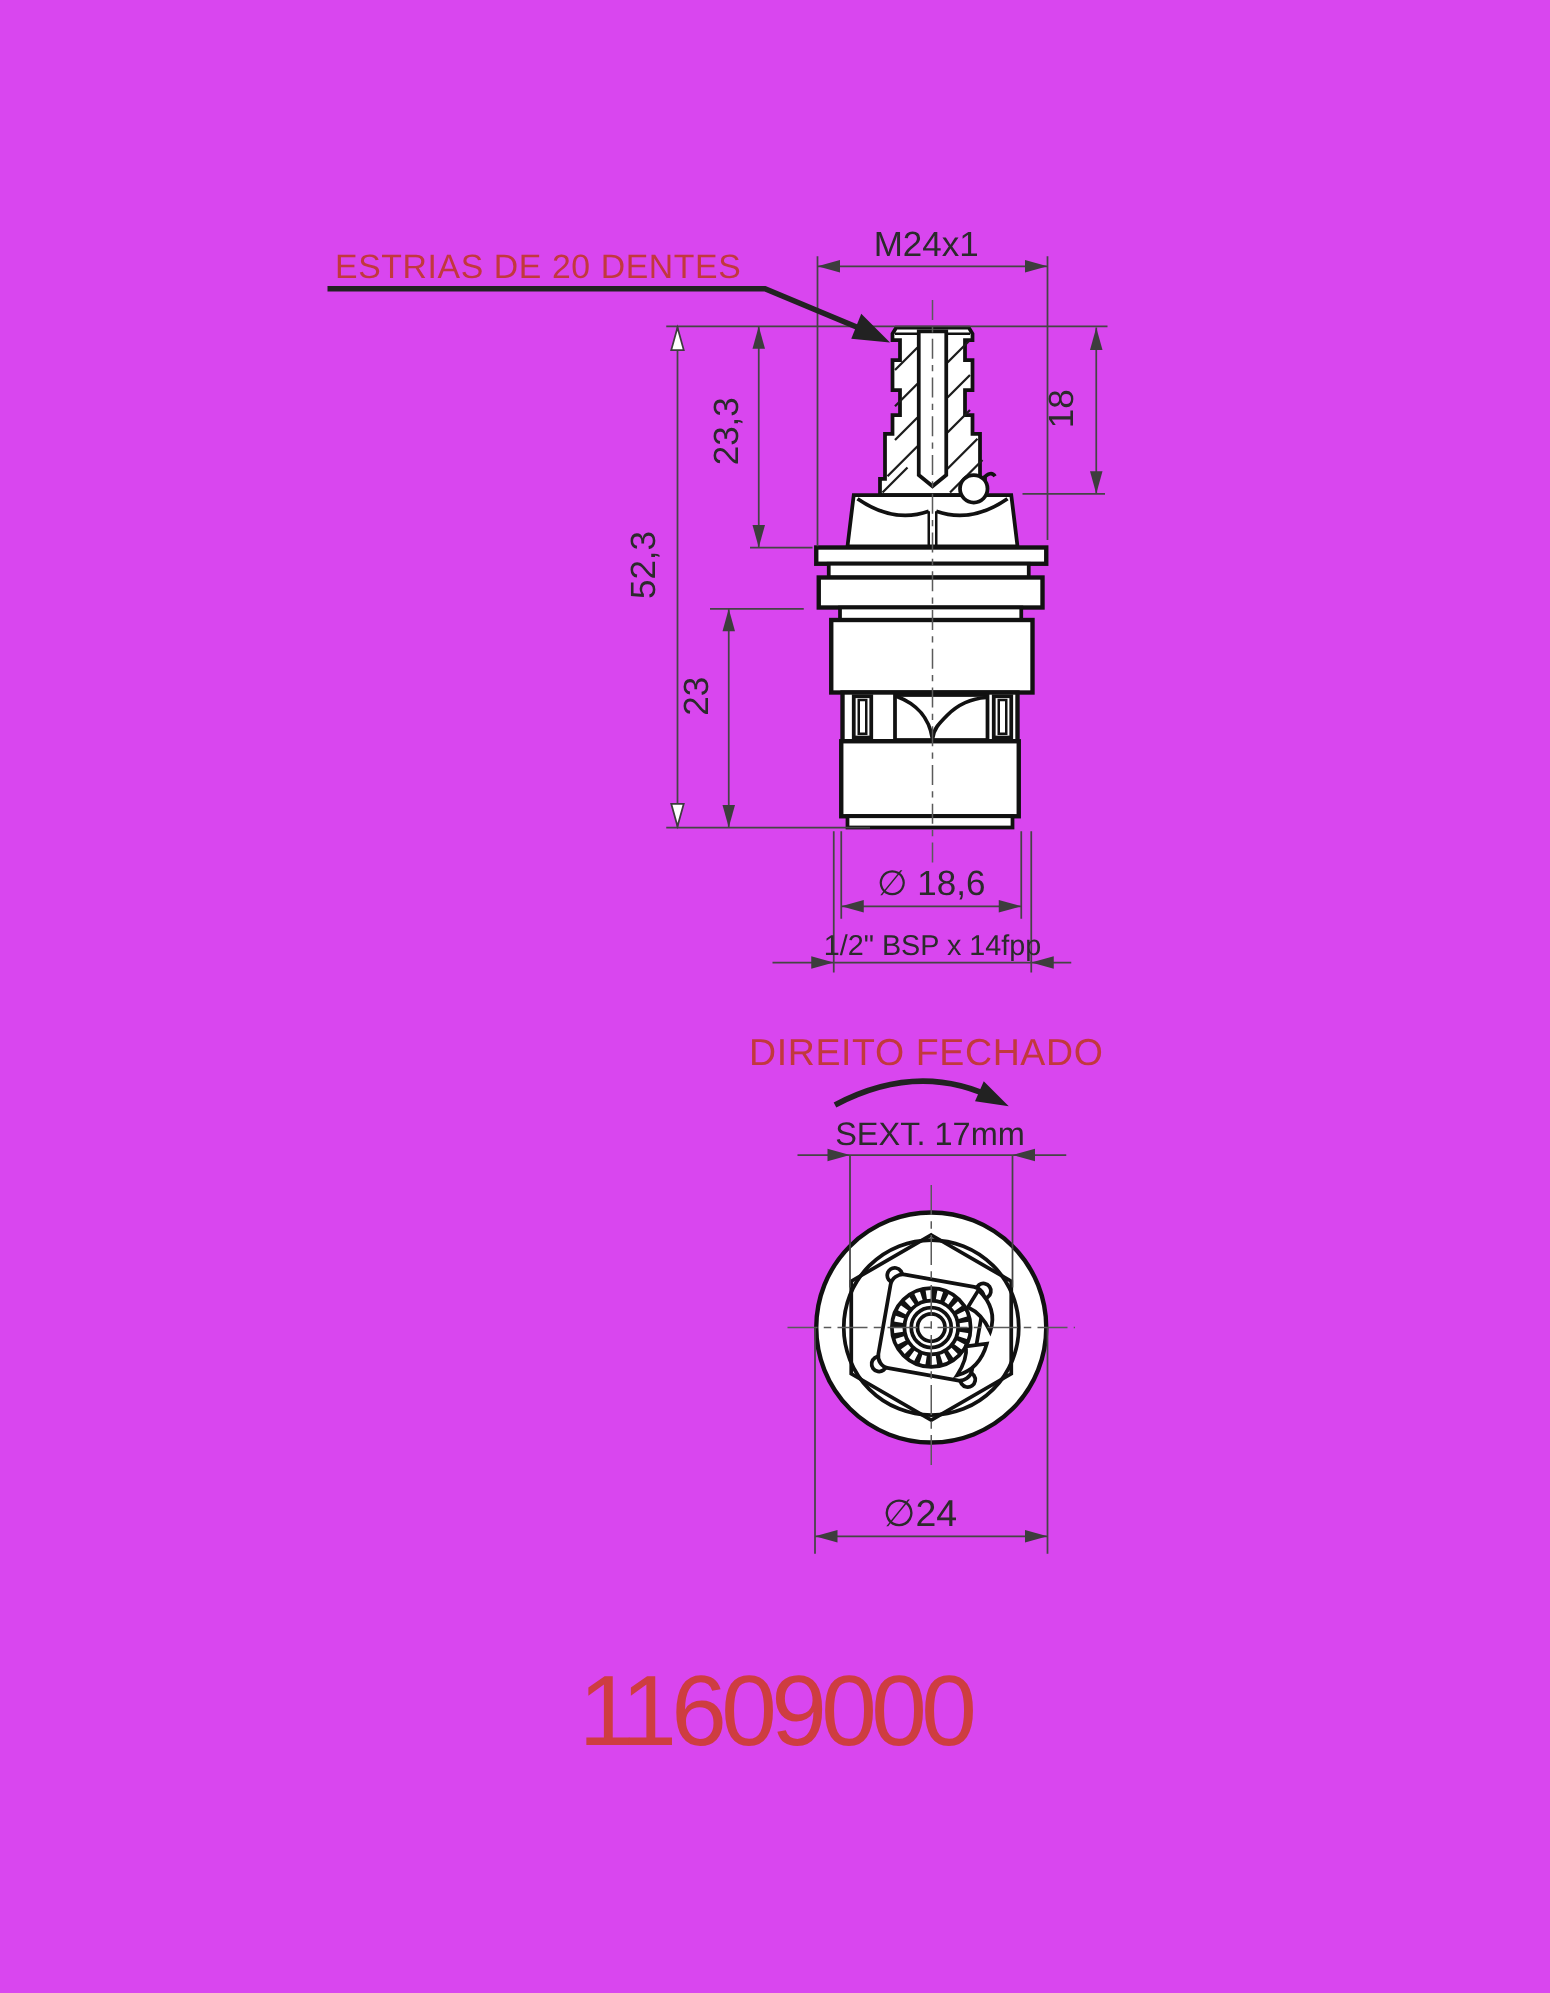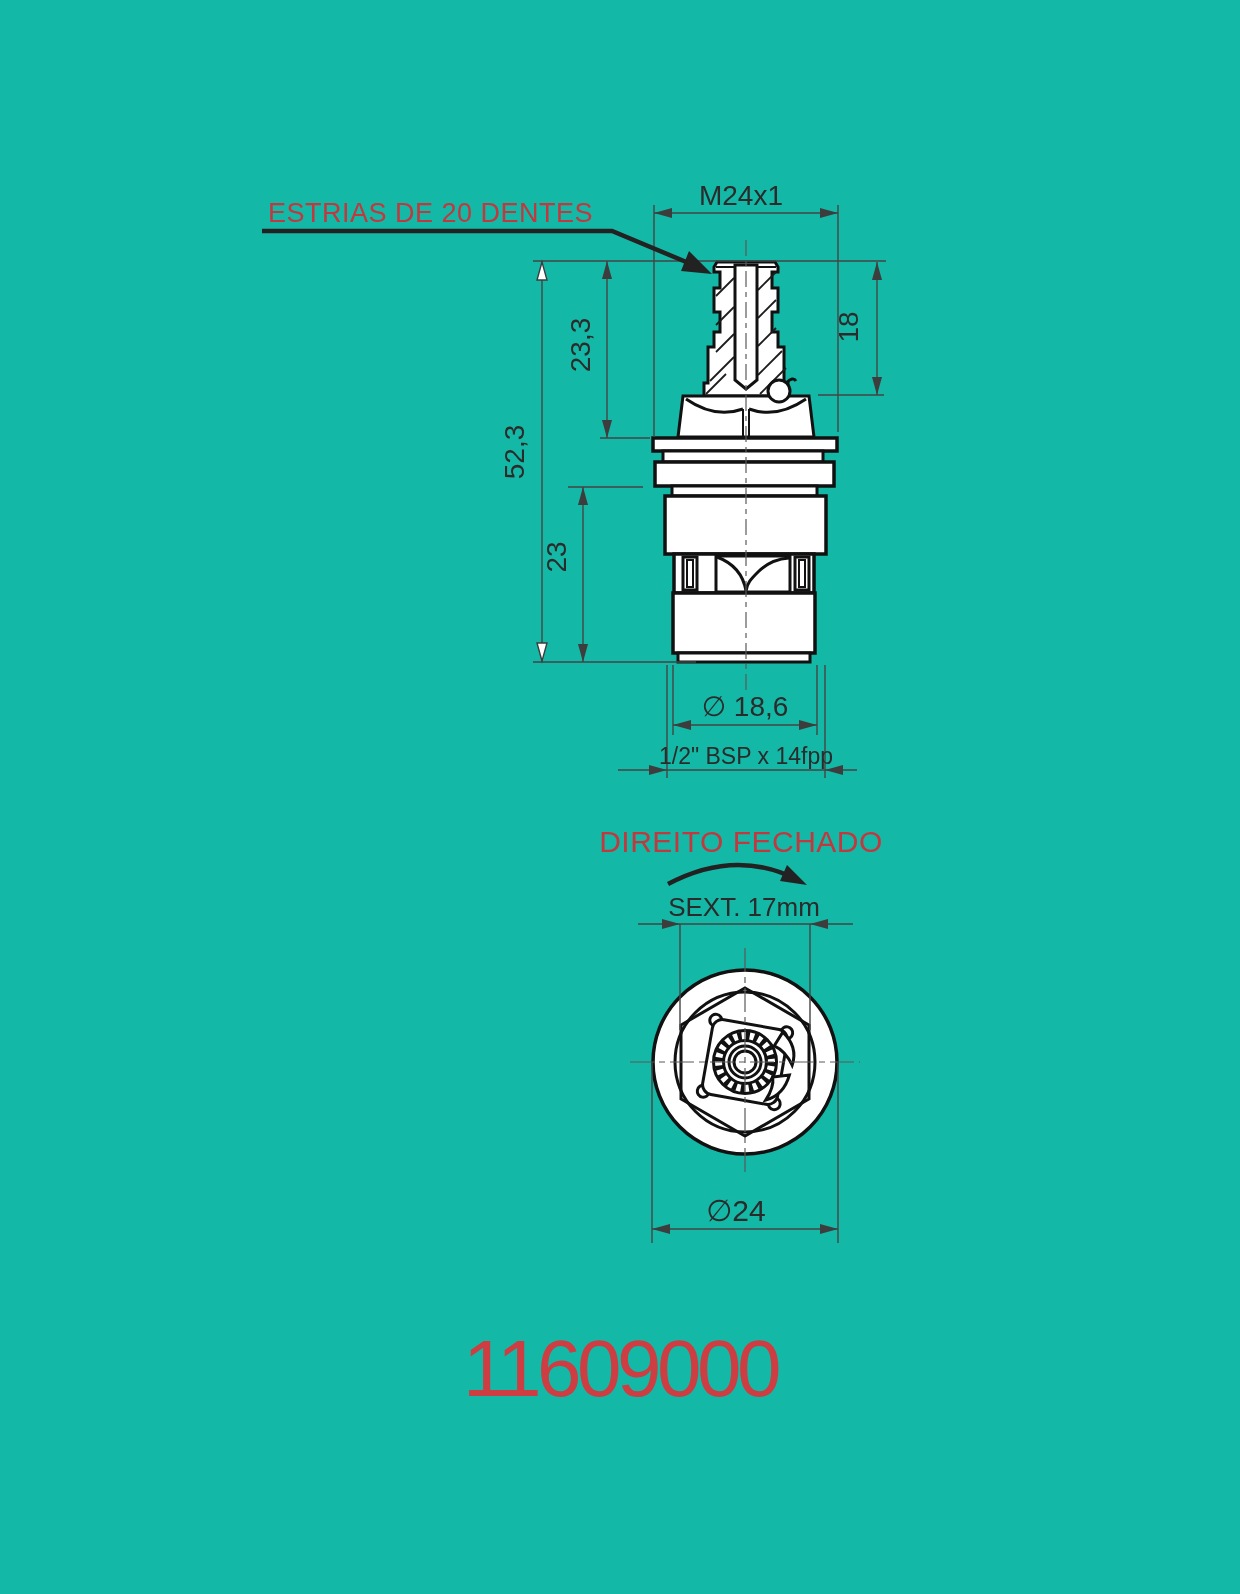--- a/index.html
+++ b/index.html
@@ -1,16 +1,16 @@
 <!DOCTYPE html>
 <html><head>
 <meta charset="utf-8">
 <style>
   html,body{margin:0;padding:0;background:#ffffff;}
-  .page{position:relative;width:1240px;height:1594px;background:#14b8a6;overflow:hidden;
+  .page{position:relative;width:1240px;height:1594px;background:#d946ef;overflow:hidden;
         font-family:"Liberation Sans",sans-serif;}
   svg{position:absolute;left:0;top:0;}
   
   .outline{fill:#ffffff;stroke:#111111;stroke-width:3;stroke-linejoin:miter;}
   .outline-th{fill:#ffffff;stroke:#111111;stroke-width:3.5;}
   .nf{fill:none;stroke:#111111;stroke-width:3;}
   .nf-thin{fill:none;stroke:#111111;stroke-width:2;}
   .hatch{stroke:#1c1c1c;stroke-width:1.8;}
   .thin{fill:none;stroke:#454545;stroke-width:1.4;}
   .cl{fill:none;stroke:#5a5a5a;stroke-width:1.2;}

